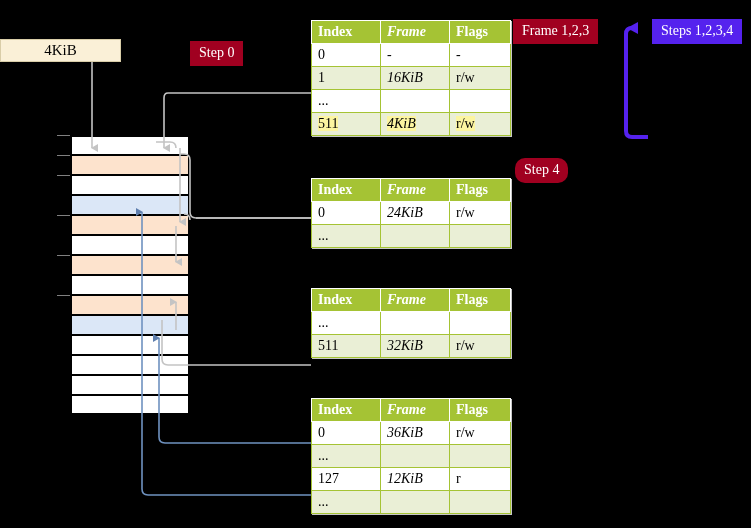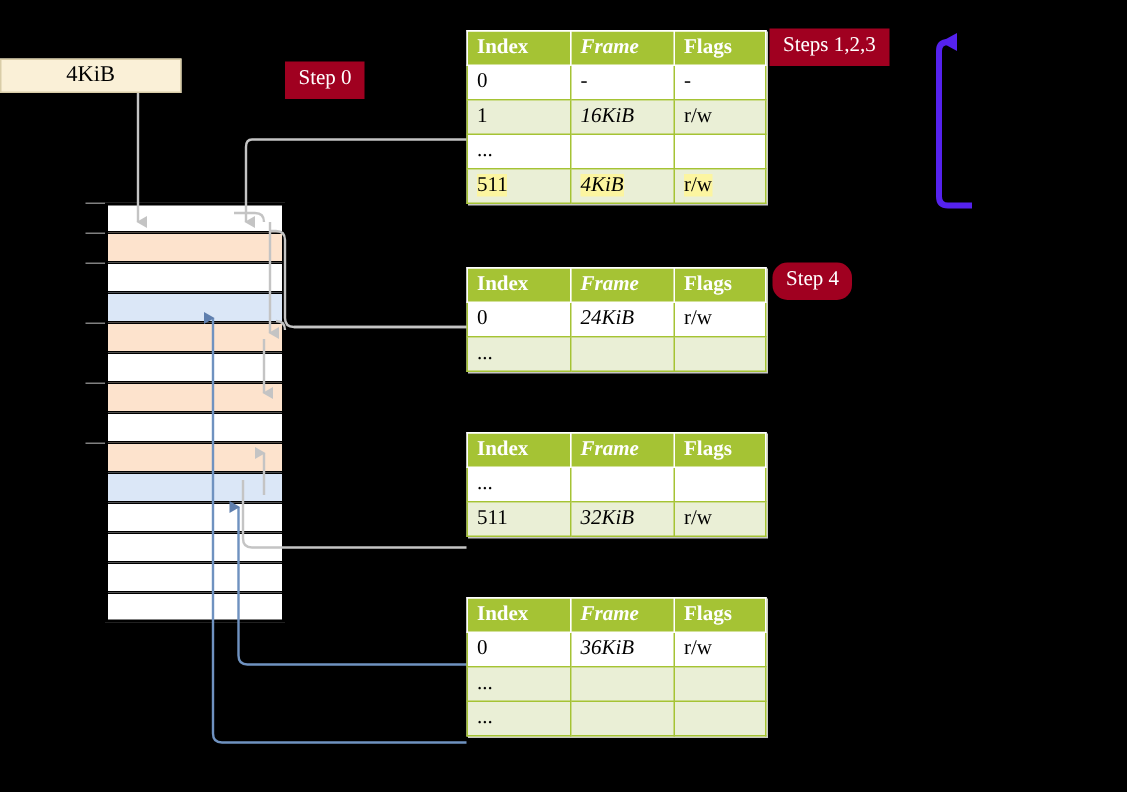--- a/index.html
+++ b/index.html
@@ -112,24 +112,25 @@
     pointer-events: none;
   }
 </style>
 </head>
 <body>
 
 <div id="canvas">
 
   <div class="badge badge-red" style="left:190px; top:41px;text-align:center;">Step 0</div>
 
-  <div class="badge badge-red" style="left:515px; top:175px;border-radius:10px;">Step 4</div>
-
-  <div class="badge badge-red" style="left:513px; top:19px;">Steps 1,2,3</div>
-
+  <div class="badge badge-red" style="left:515px; top:158px;border-radius:10px;">Step 4</div>
+
+  <div class="badge badge-red" style="left:513px; top:19px;">Frame 1,2,3</div>
+
+  <div class="badge badge-blue" style="left:652px; top:19px;">Steps 1,2,3,4</div>
 
   <div class="kib-box" style="left:0px; top:39px; width:121px; height:23px;">4KiB</div>
 
   <div id="mem-col" class="mem-col" style="left:70px; top:135px; width:120px; height:280px;">
       <div class="mem-row" style="top: 0px; width: 120px; height: 20px;"></div>
       <div class="mem-row orange" style="top: 20px; width: 120px; height: 20px;"></div>
       <div class="mem-row" style="top: 40px; width: 120px; height: 20px;"></div>
       <div class="mem-row blue" style="top: 60px; width: 120px; height: 20px;"></div>
       <div class="mem-row orange" style="top: 80px; width: 120px; height: 20px;"></div>
       <div class="mem-row" style="top: 100px; width: 120px; height: 20px;"></div>
@@ -275,20 +276,25 @@
           <tr class="plain">
             <td class="col-index">0</td>
             <td class="col-frame">36KiB</td>
             <td class="col-flags">r/w</td>
           </tr>
           <tr class="alt">
             <td class="col-index">...</td>
             <td class="col-frame"></td>
             <td class="col-flags"></td>
           </tr>
+          <tr class="plain">
+            <td class="col-index">127</td>
+            <td class="col-frame">12KiB</td>
+            <td class="col-flags">r</td>
+          </tr>
           <tr class="alt">
             <td class="col-index">...</td>
             <td class="col-frame"></td>
             <td class="col-flags"></td>
           </tr>
         </tbody>
       </table>
     </div>
 
 </div>

